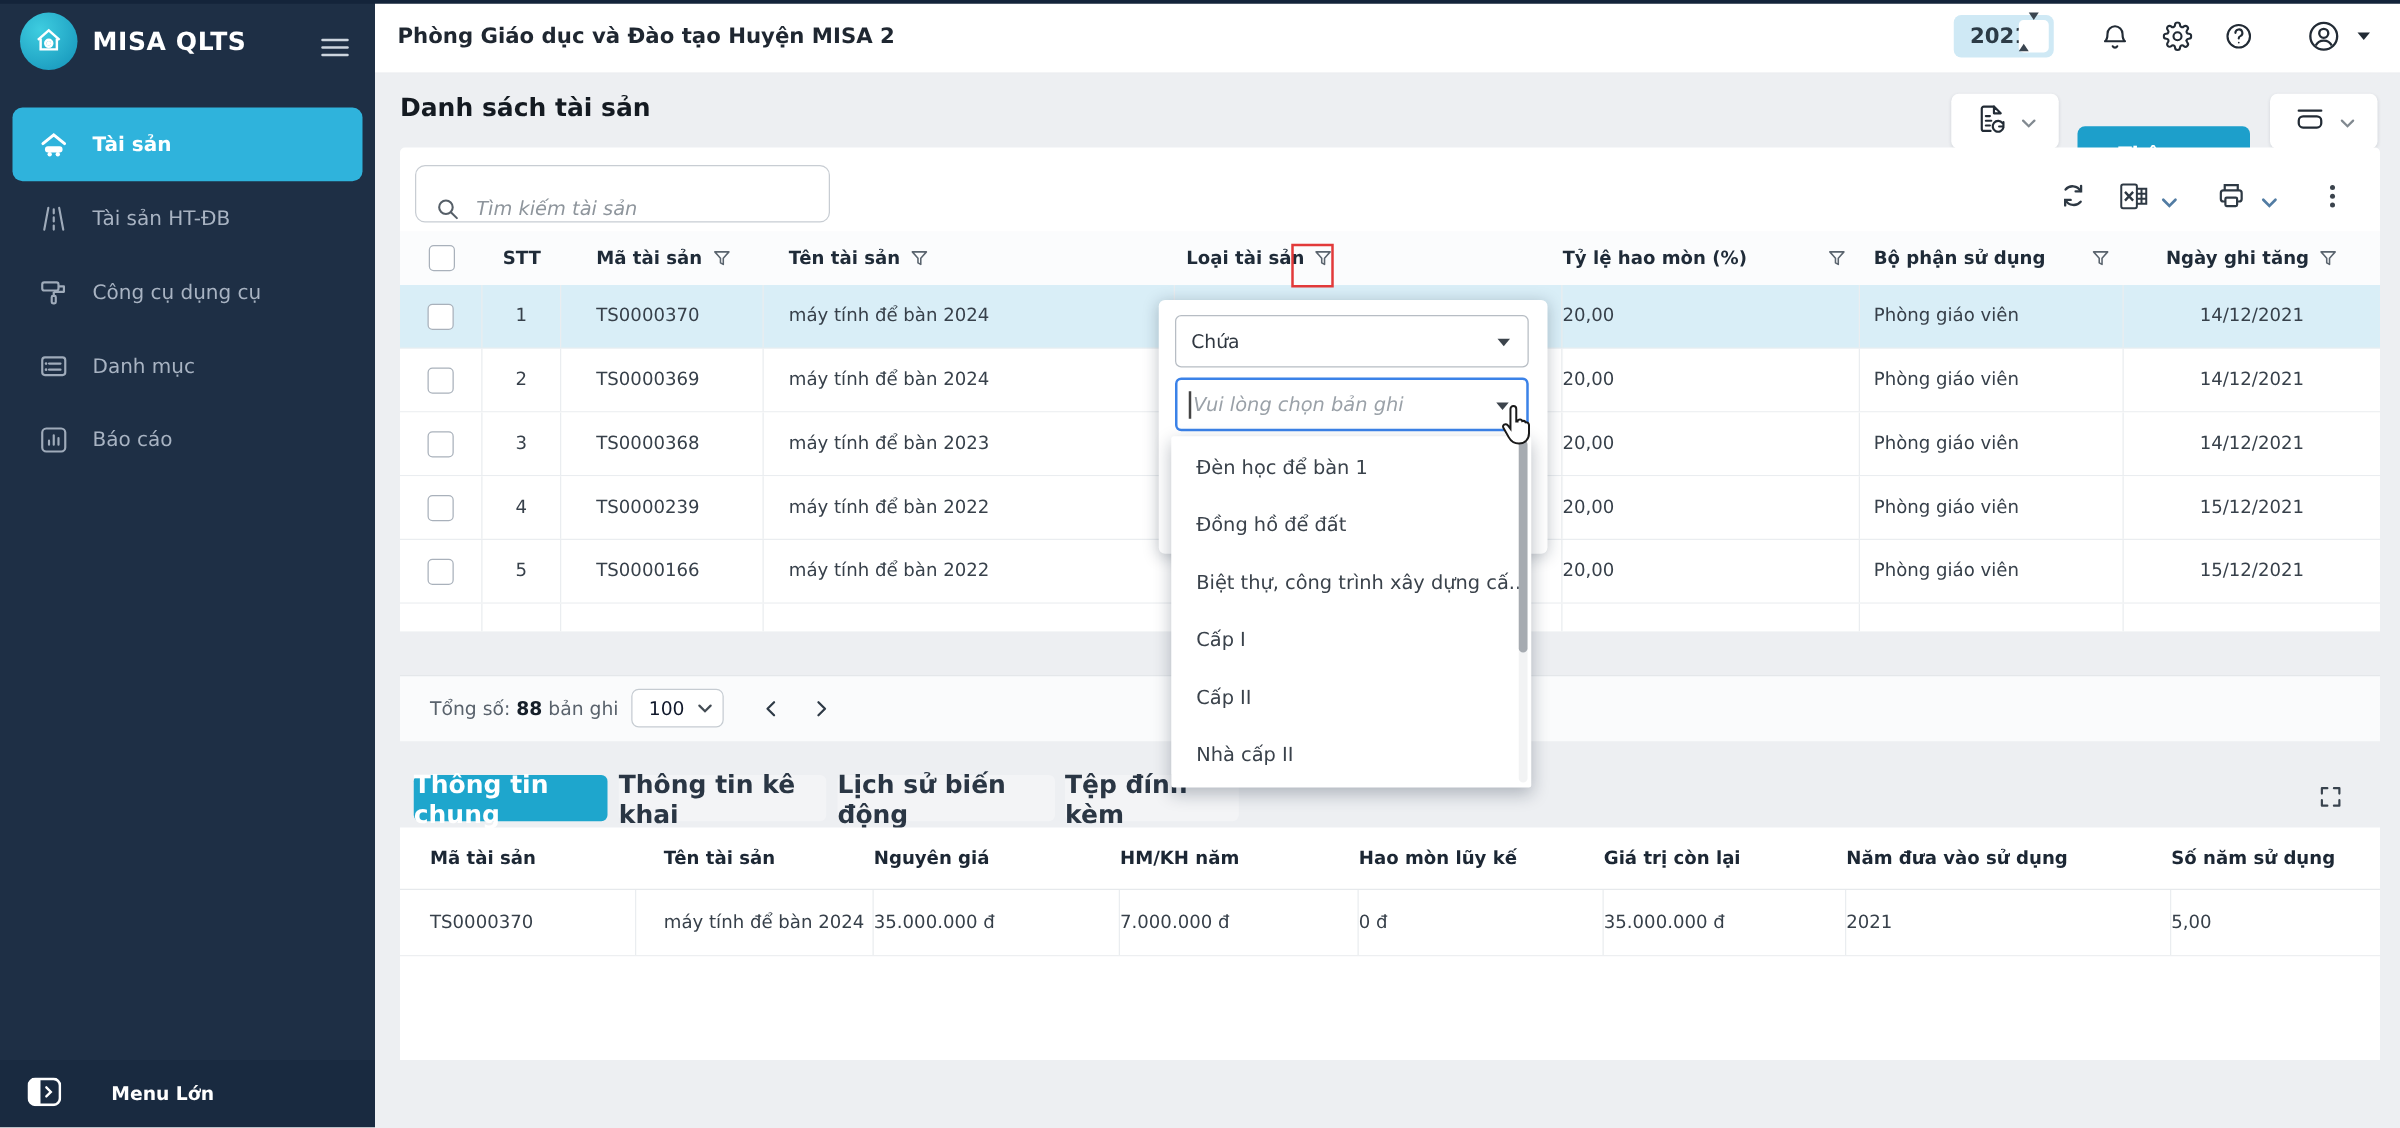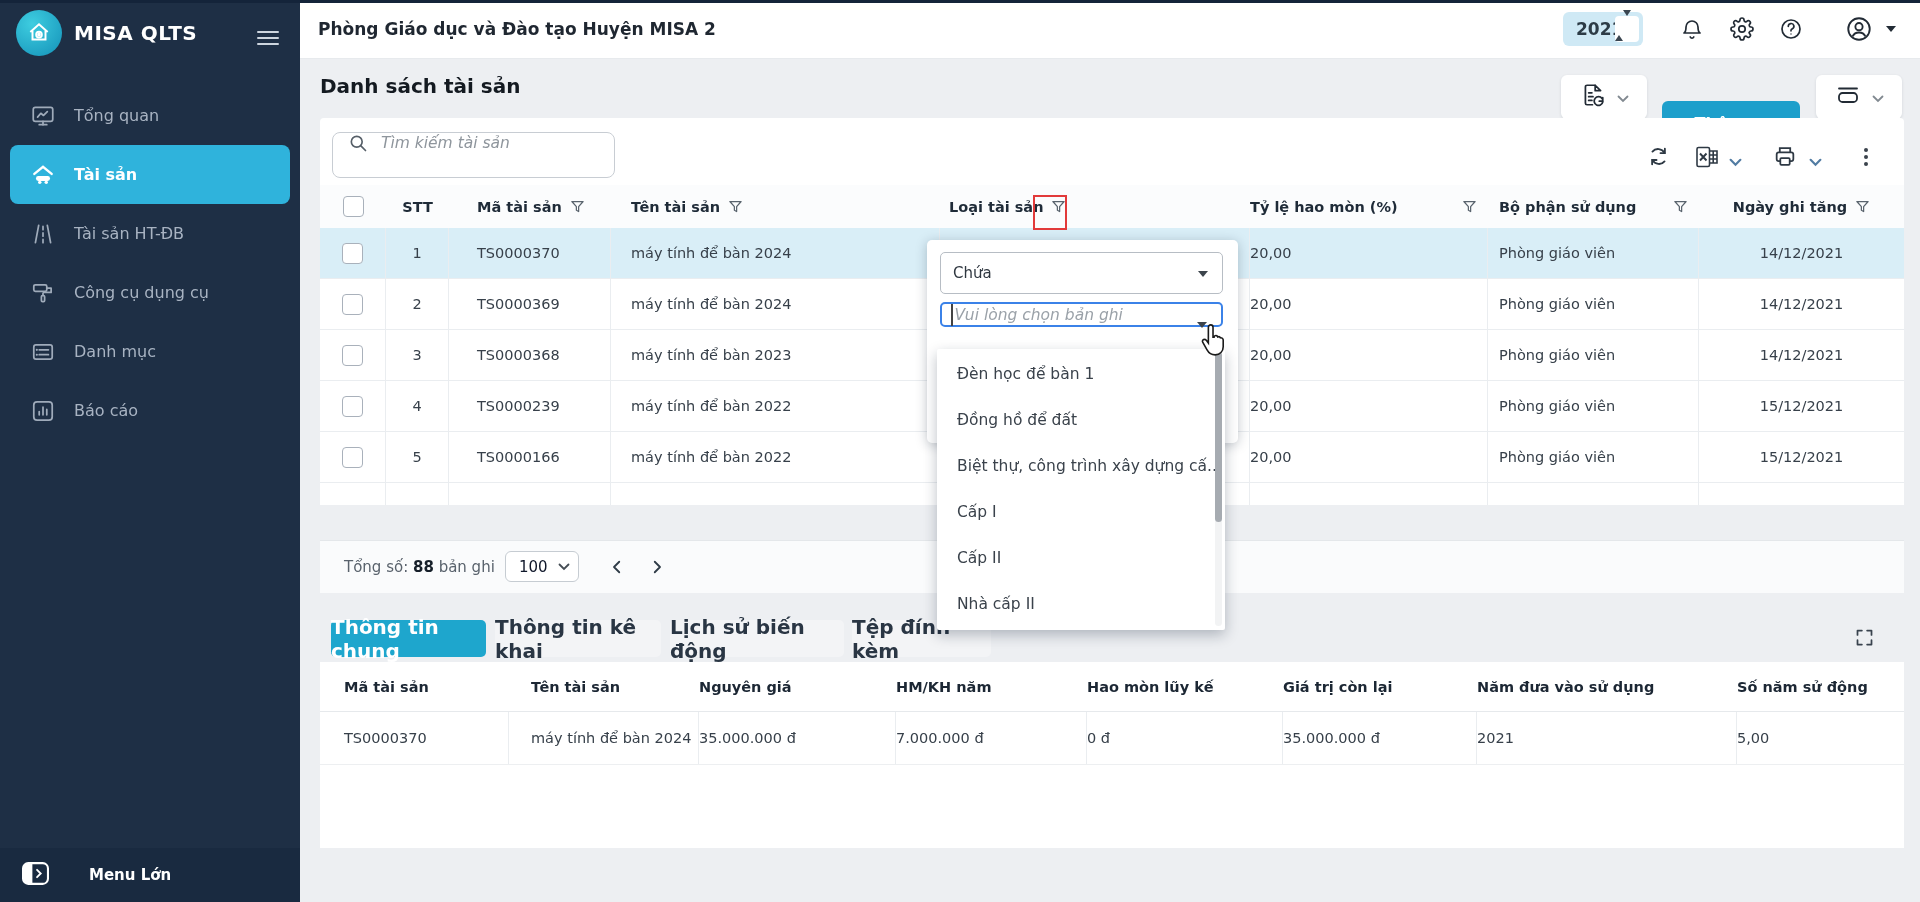--- a/index.html
+++ b/index.html
@@ -34,22 +34,22 @@
 
   
   .page-title{position:absolute;left:320px;top:74px;font-size:20px;font-weight:bold;color:#141a21;}
   .hbtn{position:absolute;top:75px;height:44px;background:#fff;border-radius:6px;box-shadow:0 1px 3px rgba(25,39,57,.12);
     display:flex;align-items:center;justify-content:center;gap:11px;cursor:pointer;}
   .btn-add{position:absolute;left:1662px;top:75px;width:138px;height:44px;background:#1d9fcb;border-radius:6px;color:#fff;
     font-weight:bold;font-size:16px;display:flex;align-items:center;justify-content:center;gap:10px;cursor:pointer;margin-top:26px;}
 
   
   .card-main{position:absolute;left:320px;top:118px;width:1584px;height:387px;background:#fff;border-radius:4px 4px 0 0;overflow:hidden;}
-  .search-box{position:absolute;left:12px;top:14px;width:283px;height:46px;border:1px solid #c8cdd3;border-radius:8px;
-    background:#fff;display:flex;align-items:flex-start;box-sizing:border-box;}
+  .search-box{position:absolute;left:12px;top:14px;width:332px;height:46px;border:1px solid #c8cdd3;border-radius:8px;
+    background:#fff;display:flex;align-items:flex-end;box-sizing:border-box;}
   .search-box svg{margin-left:15px;margin-right:11px;flex:none;}
   .search-box input{border:none;outline:none;font-family:inherit;font-size:15.5px;color:#333;width:270px;background:transparent;}
   .search-box input::placeholder{color:#8e959c;font-style:italic;}
   .tool{position:absolute;cursor:pointer;}
 
   .gridcols{display:grid;grid-template-columns:66px 63px 162px 329px 310px 238px 211px 205px;}
   .thead{position:absolute;left:0;top:67px;width:1584px;height:43px;background:#fbfcfd;border-bottom:1px solid #e6e9ec;
     font-weight:bold;font-size:14.5px;color:#1f2b38;}
   .th{display:flex;align-items:center;overflow:hidden;}
   .tbody{position:absolute;left:0;top:110px;width:1584px;}
@@ -90,21 +90,21 @@
   .pl24{padding-left:24px;} .pl22{padding-left:22px;} .pr14{padding-right:14px;} .pr12{padding-right:12px;}
 
   
   .red-box{position:absolute;left:1033px;top:195px;width:30px;height:31px;border:2px solid #e23a3a;z-index:35;}
   .filter-panel{position:absolute;left:927px;top:240px;width:311px;height:203px;background:#fff;border-radius:5px;
     box-shadow:0 2px 12px rgba(15,30,50,.25);z-index:40;}
   .op-select{position:absolute;left:13px;top:12px;width:283px;height:42px;border:1px solid #b7bdc4;border-radius:5px;
     box-sizing:border-box;display:flex;align-items:center;font-size:15px;color:#2f3740;cursor:pointer;}
   .op-select .val{margin-left:12px;}
   .sel-caret{position:absolute;right:14px;top:18px;width:0;height:0;border-left:5.5px solid transparent;border-right:5.5px solid transparent;border-top:6.5px solid #3c444c;}
-  .val-input{position:absolute;left:13px;top:62px;width:283px;height:25px;border:2px solid #3b82e8;border-radius:5px;
+  .val-input{position:absolute;left:13px;top:62px;width:283px;height:43px;border:2px solid #3b82e8;border-radius:5px;
     box-sizing:border-box;display:flex;align-items:center;cursor:text;}
   .cursor-bar{width:1.5px;height:22px;background:#444;margin-left:9px;flex:none;}
   .ph{font-style:italic;color:#9aa1a8;font-size:15.5px;margin-left:2px;white-space:nowrap;overflow:hidden;}
   .filter-list{position:absolute;left:937px;top:349px;width:288px;height:281px;background:#fff;border-radius:2px;
     box-shadow:0 5px 14px rgba(15,30,50,.28);z-index:41;padding-top:2px;box-sizing:border-box;}
   .opt{height:46px;display:flex;align-items:center;padding-left:20px;padding-right:20px;font-size:15.5px;color:#3a424b;
     white-space:nowrap;overflow:hidden;cursor:pointer;}
   .scroll-track{position:absolute;right:3px;top:3px;width:7px;height:274px;background:#f2f3f4;border-radius:4px;}
   .scroll-thumb{position:absolute;right:0;top:0;width:7px;height:170px;background:#a6abb1;border-radius:4px;cursor:pointer;}
   .hand{position:absolute;left:1198px;top:324px;z-index:60;pointer-events:none;}
@@ -127,29 +127,20 @@
         </svg>
     </div>
     <div class="logo-text">MISA QLTS</div>
     <div class="hamburger">
         <span></span>
         <span></span>
         <span></span>
       </div>
 
     <nav class="nav">
-      <div class="nav-item">
-        <span class="nicon"><svg width="26" height="26" viewBox="0 0 24 24" fill="none" stroke="#9fabba" stroke-width="1.6" stroke-linecap="round" stroke-linejoin="round">
-              <rect x="3" y="4" width="18" height="13" rx="2"></rect>
-              <path d="M7 13l3-3.5 2.5 2L16 8"></path>
-              <path d="M12 17v3"></path>
-              <path d="M8.5 20h7"></path>
-            </svg></span>
-        <span>Tổng quan</span>
-      </div>
       <div class="nav-item active">
         <span class="nicon"><svg width="26" height="26" viewBox="0 0 24 24">
               <path d="M4 11 12 4.5 20 11" fill="none" stroke="#fff" stroke-width="2.2" stroke-linecap="round"></path>
               <rect x="5.5" y="13" width="13" height="4.5" rx="2.2" fill="#fff"></rect>
               <circle cx="9" cy="18.8" r="1.6" fill="#fff"></circle>
               <circle cx="15" cy="18.8" r="1.6" fill="#fff"></circle>
             </svg></span>
         <span>Tài sản</span>
       </div>
       <div class="nav-item">
@@ -444,21 +435,21 @@
 
   <section class="card-detail">
     <div class="dhead dgrid">
       <div class="dh pl24">Mã tài sản</div>
       <div class="dh pl22">Tên tài sản</div>
       <div class="dh a-right pr14">Nguyên giá</div>
       <div class="dh a-right pr14">HM/KH năm</div>
       <div class="dh a-right pr14">Hao mòn lũy kế</div>
       <div class="dh a-right pr14">Giá trị còn lại</div>
       <div class="dh a-right pr14">Năm đưa vào sử dụng</div>
-      <div class="dh a-right pr12">Số năm sử động</div>
+      <div class="dh a-right pr12">Số năm sử dụng</div>
     </div>
     <div class="drow dgrid">
       <div class="dd pl24">TS0000370</div>
       <div class="dd pl22">máy tính để bàn 2024</div>
       <div class="dd a-right pr14">35.000.000 đ</div>
       <div class="dd a-right pr14">7.000.000 đ</div>
       <div class="dd a-right pr14">0 đ</div>
       <div class="dd a-right pr14">35.000.000 đ</div>
       <div class="dd a-right pr14">2021</div>
       <div class="dd a-right pr12">5,00</div>

